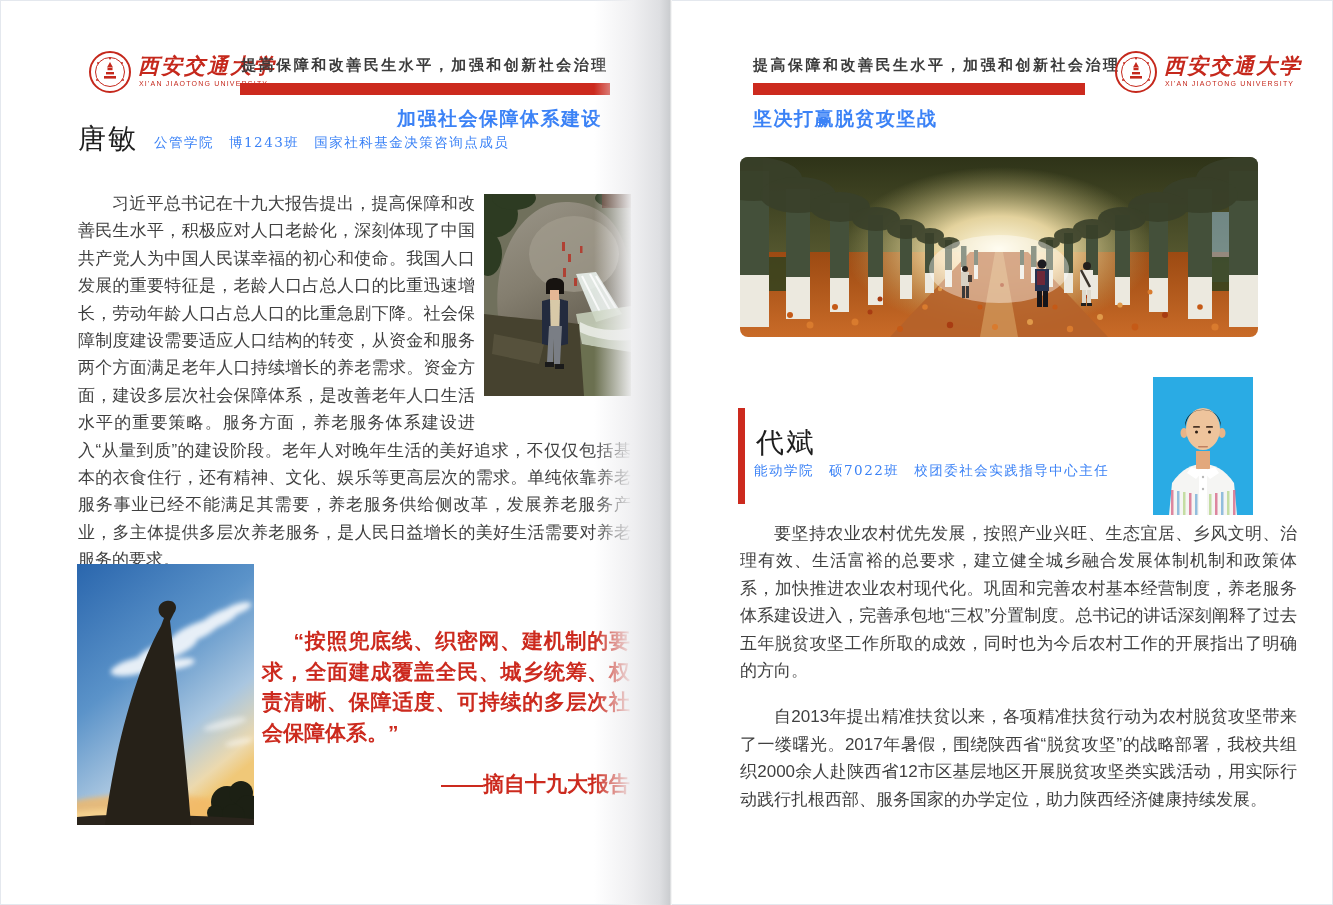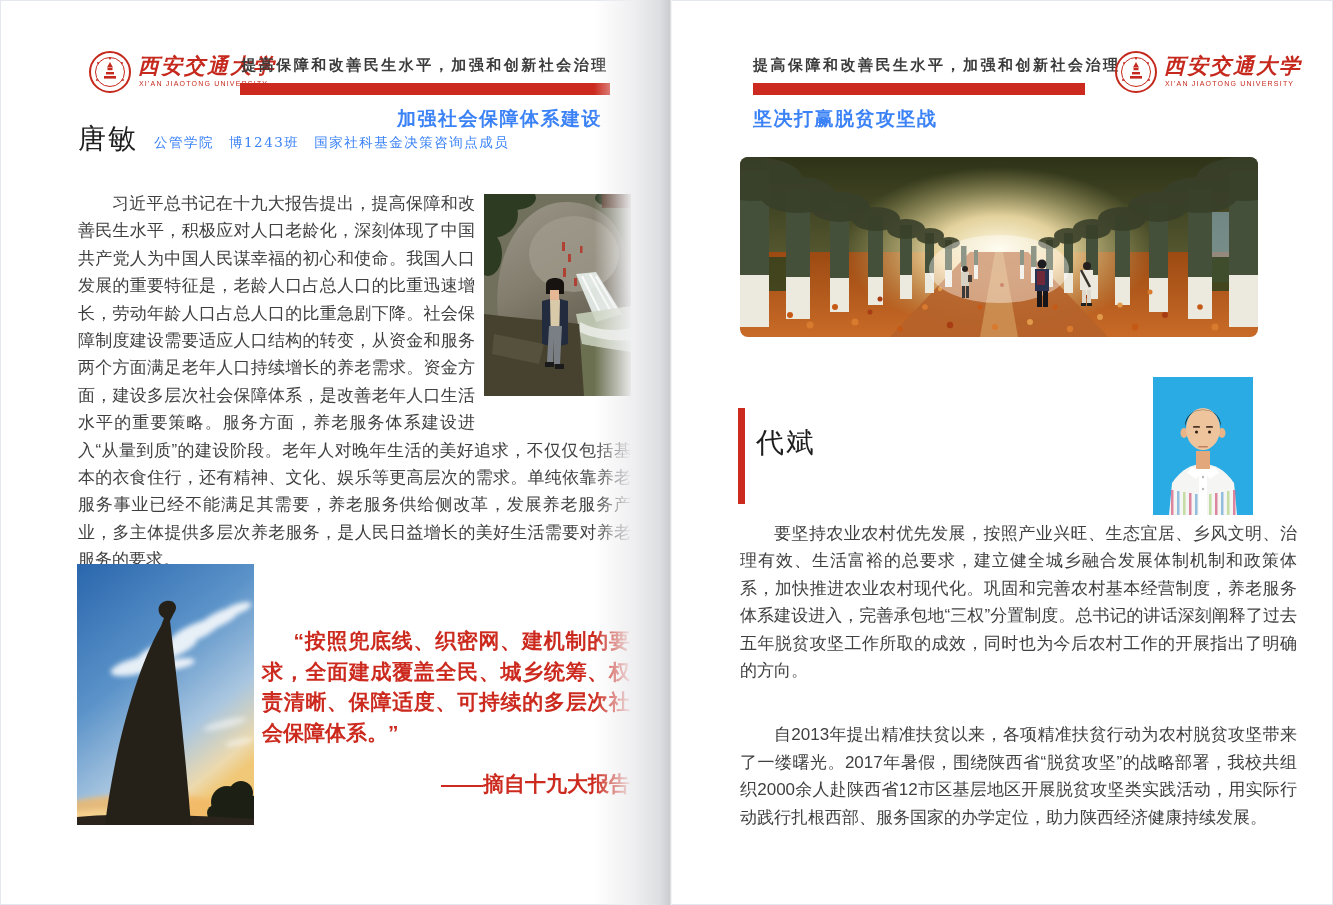--- a/index.html
+++ b/index.html
@@ -43,21 +43,21 @@
   .quote-source{margin:22px 0 0 0;padding-left:80px;text-align:right;font-size:21px;font-weight:bold;color:#cc2a1e;white-space:nowrap;}
 
   
   .avenue{position:absolute;left:68px;top:157px;width:518px;height:180px;border-radius:8px;overflow:hidden;}
   .profile-accent{position:absolute;left:66px;top:408px;width:7px;height:96px;background:#cc2a1e;}
   .r-name{position:absolute;left:84px;top:424px;}
   .r-details{position:absolute;left:82px;top:462px;}
   .id-photo{position:absolute;left:481px;top:377px;width:100px;height:138px;}
   .r-paras{position:absolute;left:68px;top:520px;width:557px;}
   .r-paras p{margin:0;font-size:17px;line-height:27.4px;text-align:justify;text-indent:2em;color:#404040;}
-  .r-paras p + p{margin-top:37px;}
+  .r-paras p + p{margin-top:19px;}
   svg{display:block;}
 </style>
 </head>
 <body>
 
 <div class="canvas">
 
   <div class="page page-left">
 
     <svg class="seal" style="left:88px;top:50px;" viewBox="0 0 44 44">
@@ -359,20 +359,21 @@
               <rect x="347" y="133" width="4" height="14" fill="#ded9cc"></rect>
               <rect x="341" y="146" width="5" height="3" fill="#20201e"></rect>
               <rect x="347" y="146" width="5" height="3" fill="#20201e"></rect>
             </g>
         </g>
       </svg>
     </div>
 
     <div class="profile-accent"></div>
     <div class="r-name profile-name" style="position:absolute;">代斌</div>
+    <div class="r-details profile-details" style="position:absolute;">能动学院　硕7022班　校团委社会实践指导中心主任</div>
 
     <div class="id-photo">
       <svg viewBox="0 0 100 138" width="100" height="138">
         <rect width="100" height="138" fill="#2aabe4"></rect>
         <path d="M16,138 L19,106 C28,92 40,87 50,87 C60,87 72,92 81,106 L84,138 Z" fill="#f5f5f3"></path>
         <g opacity="0.8">
           <rect x="18" y="113" width="2.5" height="25" fill="#d86a8a"></rect>
             <rect x="24" y="114" width="2.5" height="24" fill="#7ab0d8"></rect>
           <rect x="30" y="115" width="2.5" height="23" fill="#b8d890"></rect>
             <rect x="36" y="116" width="2.5" height="22" fill="#d86a8a"></rect>

